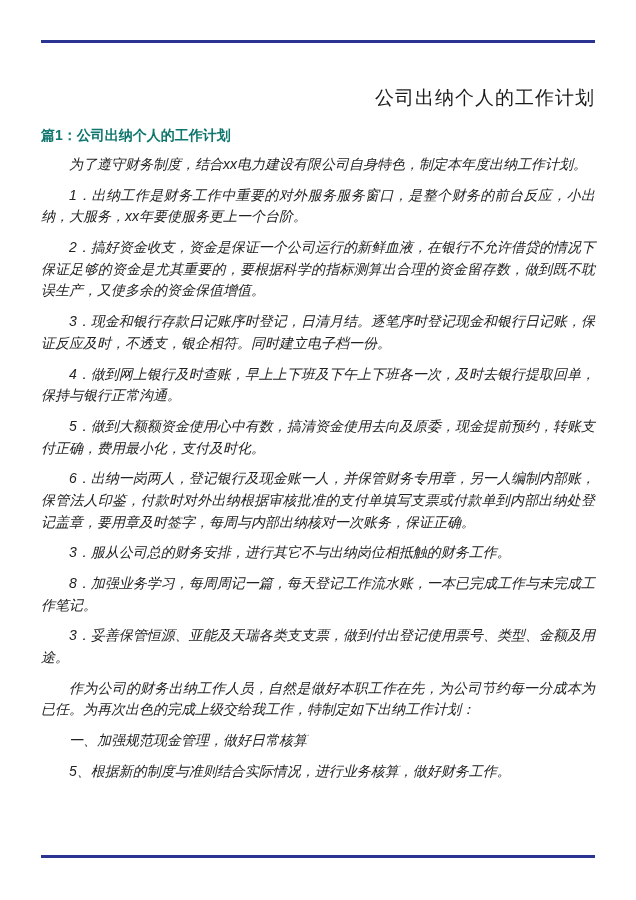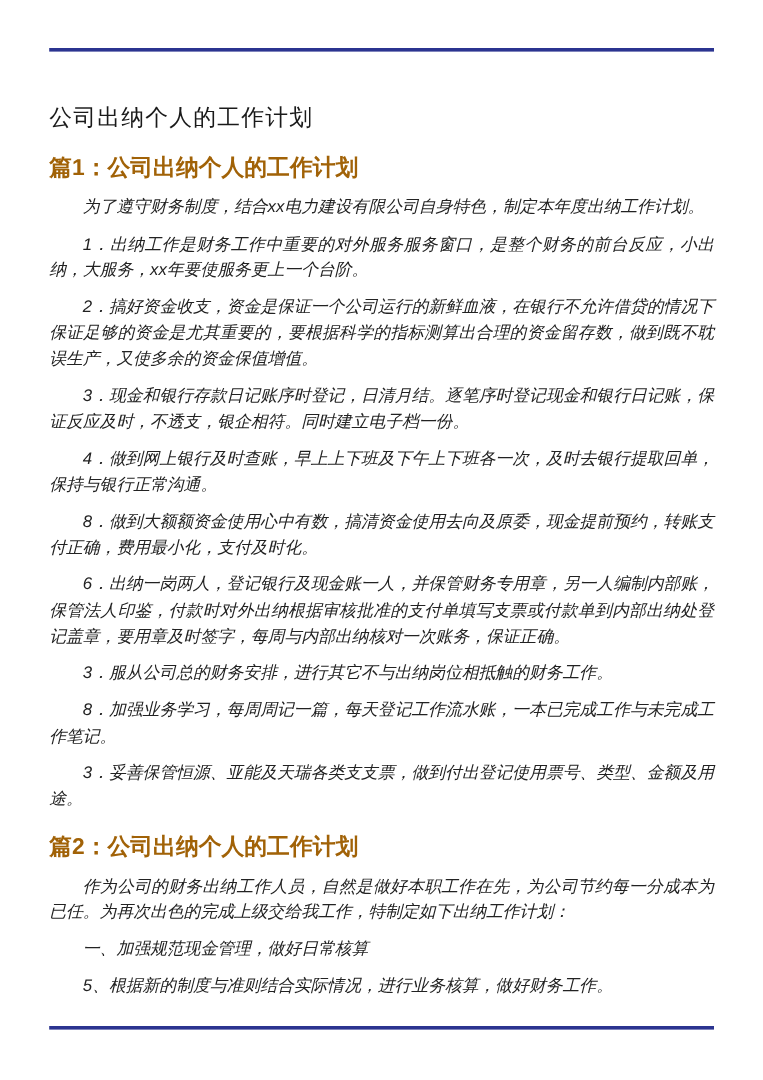--- a/index.html
+++ b/index.html
@@ -25,31 +25,31 @@
   .rule-top {
     margin-top: 40px;
   }
   .rule-bottom {
     position: absolute;
     left: 41px;
     right: 41px;
     bottom: 42px;
   }
   .doc-title {
-    text-align: left;
+    text-align: right;
     font-size: 19px;
     color: #1a1a1a;
     font-weight: 500;
     letter-spacing: 1px;
     margin: 42px 0 16px 0;
   }
   .section-heading {
-    color: #a16207;
+    color: #0f766e;
     font-weight: bold;
-    font-size: 19px;
+    font-size: 14px;
     margin: 16px 0 4px 0;
   }
   .para {
     font-size: 14px;
     line-height: 1.55;
     color: #222222;
     text-indent: 2em;
     margin: 9px 0;
     text-align: justify;
     font-style: italic;
@@ -64,27 +64,26 @@
 
   <h1 class="doc-title">公司出纳个人的工作计划</h1>
 
   <h2 class="section-heading">篇1：公司出纳个人的工作计划</h2>
 
   <p class="para">为了遵守财务制度，结合xx电力建设有限公司自身特色，制定本年度出纳工作计划。</p>
   <p class="para">1．出纳工作是财务工作中重要的对外服务服务窗口，是整个财务的前台反应，小出纳，大服务，xx年要使服务更上一个台阶。</p>
   <p class="para">2．搞好资金收支，资金是保证一个公司运行的新鲜血液，在银行不允许借贷的情况下保证足够的资金是尤其重要的，要根据科学的指标测算出合理的资金留存数，做到既不耽误生产，又使多余的资金保值增值。</p>
   <p class="para">3．现金和银行存款日记账序时登记，日清月结。逐笔序时登记现金和银行日记账，保证反应及时，不透支，银企相符。同时建立电子档一份。</p>
   <p class="para">4．做到网上银行及时查账，早上上下班及下午上下班各一次，及时去银行提取回单，保持与银行正常沟通。</p>
-  <p class="para">8．做到大额额资金使用心中有数，搞清资金使用去向及原委，现金提前预约，转账支付正确，费用最小化，支付及时化。</p>
+  <p class="para">5．做到大额额资金使用心中有数，搞清资金使用去向及原委，现金提前预约，转账支付正确，费用最小化，支付及时化。</p>
   <p class="para">6．出纳一岗两人，登记银行及现金账一人，并保管财务专用章，另一人编制内部账，保管法人印鉴，付款时对外出纳根据审核批准的支付单填写支票或付款单到内部出纳处登记盖章，要用章及时签字，每周与内部出纳核对一次账务，保证正确。</p>
   <p class="para">3．服从公司总的财务安排，进行其它不与出纳岗位相抵触的财务工作。</p>
   <p class="para">8．加强业务学习，每周周记一篇，每天登记工作流水账，一本已完成工作与未完成工作笔记。</p>
   <p class="para">3．妥善保管恒源、亚能及天瑞各类支支票，做到付出登记使用票号、类型、金额及用途。</p>
 
-  <h2 class="section-heading">篇2：公司出纳个人的工作计划</h2>
 
   <p class="para">作为公司的财务出纳工作人员，自然是做好本职工作在先，为公司节约每一分成本为已任。为再次出色的完成上级交给我工作，特制定如下出纳工作计划：</p>
   <p class="para">一、加强规范现金管理，做好日常核算</p>
   <p class="para">5、根据新的制度与准则结合实际情况，进行业务核算，做好财务工作。</p>
 
   <div class="rule rule-bottom"></div>
 
 </div>
 
 </body></html>

